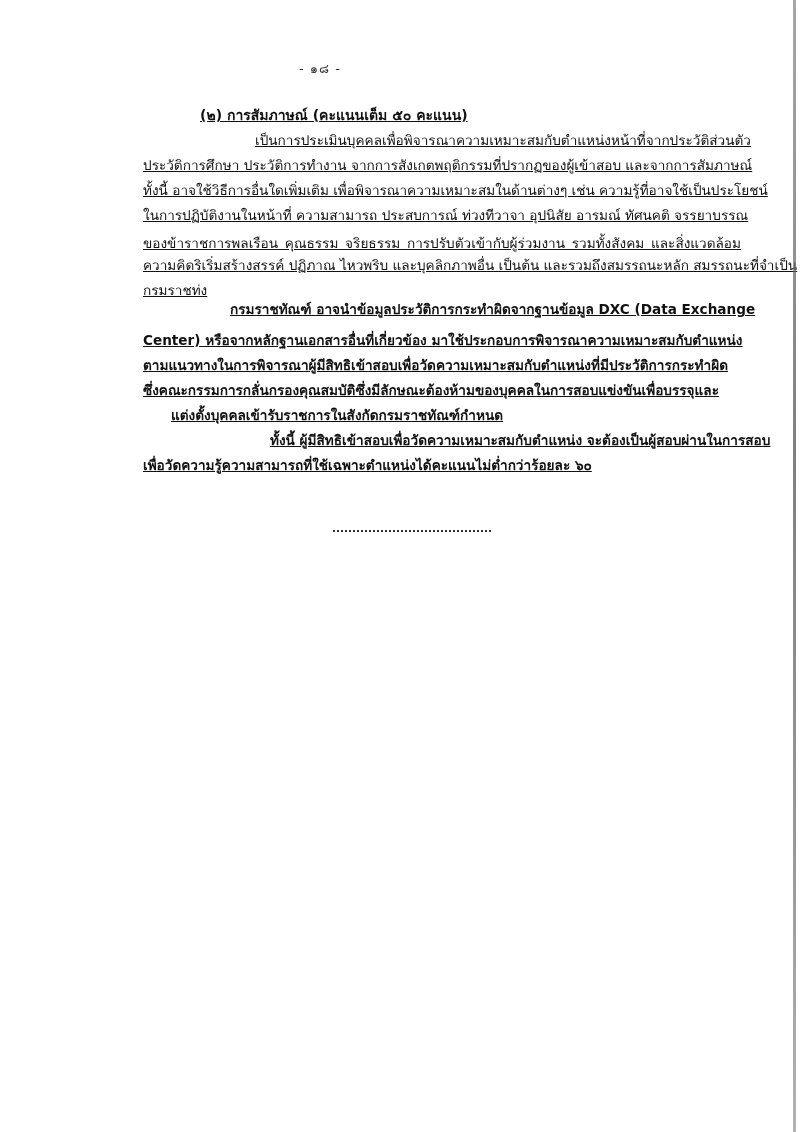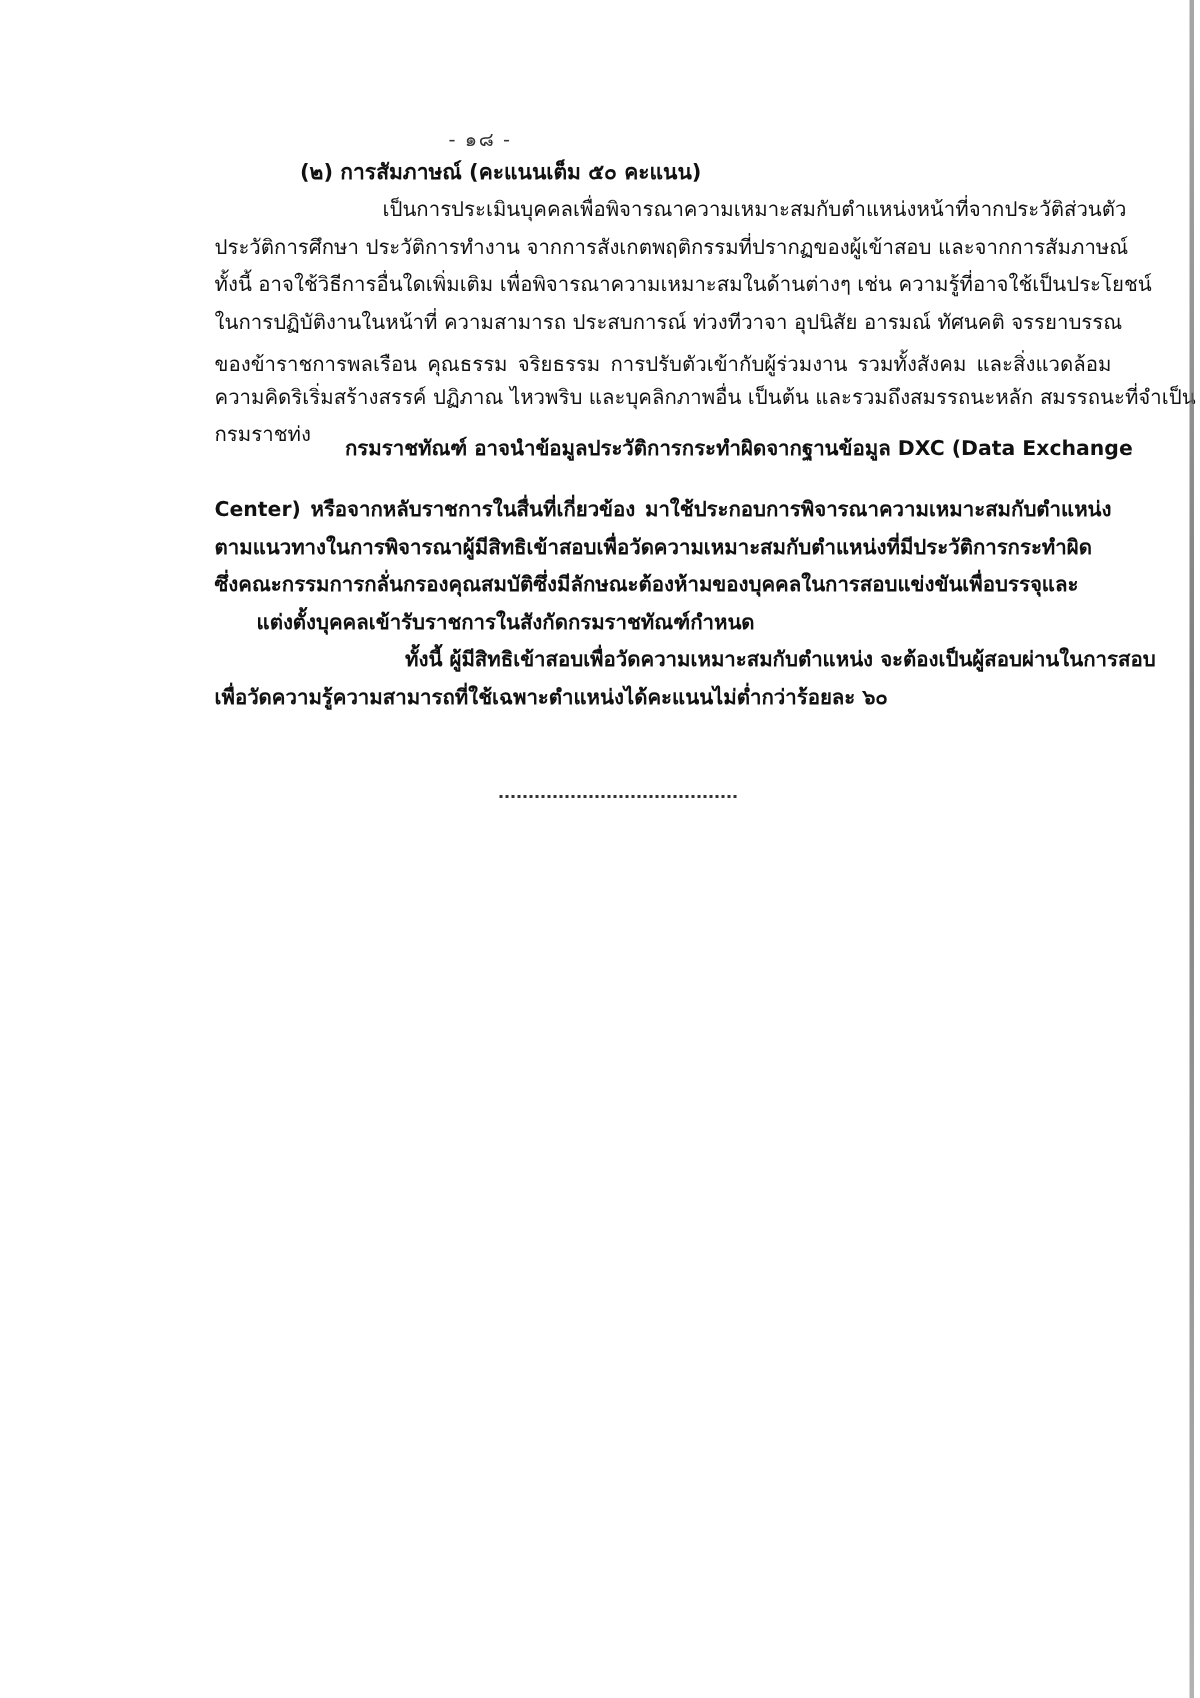--- a/index.html
+++ b/index.html
@@ -3,29 +3,29 @@
   <meta charset="utf-8">
   <style>
     html, body { margin: 0; padding: 0; }
     body {
       width: 800px; height: 1132px; background: #ffffff; position: relative;
       overflow: hidden; color: #111;
       font-family: "DejaVu Sans", "Liberation Sans", sans-serif;
     }
     .page-number {
       position: absolute; top: 58px; left: 0; width: 640px; text-align: center;
-      font-size: 13px; color: #333; letter-spacing: 1px; margin-top: 24px;
+      font-size: 13px; color: #333; letter-spacing: 1px;
     }
     .scan-edge {
       position: absolute; top: 0; right: 4px; width: 3px; height: 1132px;
       background: linear-gradient(to bottom, #8a8a8a, #555 40%, #777 75%, #999);
       opacity: 0.75;
     }
     .line {
-      position: absolute; white-space: nowrap; font-size: 13.6px; line-height: 18px;
+      position: absolute; white-space: nowrap; font-size: 13.6px; line-height: 18px; text-decoration: underline;
     }
     .justify { text-align: justify; text-align-last: justify; }
     .bold { font-weight: bold; }
     .heading { left: 200px; top: 106px; font-weight: bold; font-size: 14px; }
     .sep {
       position: absolute; left: 333px; top: 530px; width: 158px; height: 0;
       border-top: 2px dotted #333;
     }
   </style>
 </head>
@@ -37,22 +37,22 @@
   <div class="line heading">(๒) การสัมภาษณ์ (คะแนนเต็ม ๕๐ คะแนน)</div>
 
   <div class="line justify" style="left:255px; top:131px; width:486px;">เป็นการประเมินบุคคลเพื่อพิจารณาความเหมาะสมกับตำแหน่งหน้าที่จากประวัติส่วนตัว</div>
   <div class="line justify" style="left:143px; top:156px; width:598px;">ประวัติการศึกษา ประวัติการทำงาน จากการสังเกตพฤติกรรมที่ปรากฏของผู้เข้าสอบ และจากการสัมภาษณ์</div>
   <div class="line justify" style="left:143px; top:181px; width:598px;">ทั้งนี้ อาจใช้วิธีการอื่นใดเพิ่มเติม เพื่อพิจารณาความเหมาะสมในด้านต่างๆ เช่น ความรู้ที่อาจใช้เป็นประโยชน์</div>
   <div class="line justify" style="left:143px; top:206px; width:598px;">ในการปฏิบัติงานในหน้าที่ ความสามารถ ประสบการณ์ ท่วงทีวาจา อุปนิสัย อารมณ์ ทัศนคติ จรรยาบรรณ</div>
   <div class="line justify" style="left:143px; top:234px; width:598px;">ของข้าราชการพลเรือน คุณธรรม จริยธรรม การปรับตัวเข้ากับผู้ร่วมงาน รวมทั้งสังคม และสิ่งแวดล้อม</div>
   <div class="line justify" style="left:143px; top:256px; width:598px;">ความคิดริเริ่มสร้างสรรค์ ปฏิภาณ ไหวพริบ และบุคลิกภาพอื่น เป็นต้น และรวมถึงสมรรถนะหลัก สมรรถนะที่จำเป็น</div>
   <div class="line" style="left:143px; top:281px;">กรมราชท่ง</div>
 
-  <div class="line justify bold" style="left:230px; top:290px; width:511px;">กรมราชทัณฑ์ อาจนำข้อมูลประวัติการกระทำผิดจากฐานข้อมูล DXC (Data Exchange</div>
-  <div class="line justify bold" style="left:143px; top:331px; width:598px;">Center) หรือจากหลับราชการในสื่นที่เกี่ยวข้อง มาใช้ประกอบการพิจารณาความเหมาะสมกับตำแหน่ง</div>
+  <div class="line justify bold" style="left:230px; top:300px; width:511px;">กรมราชทัณฑ์ อาจนำข้อมูลประวัติการกระทำผิดจากฐานข้อมูล DXC (Data Exchange</div>
+  <div class="line justify bold" style="left:143px; top:331px; width:598px;">Center) หรือจากหลักฐานเอกสารอื่นที่เกี่ยวข้อง มาใช้ประกอบการพิจารณาความเหมาะสมกับตำแหน่ง</div>
   <div class="line justify bold" style="left:143px; top:356px; width:598px;">ตามแนวทางในการพิจารณาผู้มีสิทธิเข้าสอบเพื่อวัดความเหมาะสมกับตำแหน่งที่มีประวัติการกระทำผิด</div>
   <div class="line justify bold" style="left:143px; top:381px; width:598px;">ซึ่งคณะกรรมการกลั่นกรองคุณสมบัติซึ่งมีลักษณะต้องห้ามของบุคคลในการสอบแข่งขันเพื่อบรรจุและ</div>
   <div class="line bold" style="left:143px; top:406px;margin-left:28px;">แต่งตั้งบุคคลเข้ารับราชการในสังกัดกรมราชทัณฑ์กำหนด</div>
 
   <div class="line justify bold" style="left:270px; top:431px; width:486px;">ทั้งนี้ ผู้มีสิทธิเข้าสอบเพื่อวัดความเหมาะสมกับตำแหน่ง จะต้องเป็นผู้สอบผ่านในการสอบ</div>
   <div class="line bold" style="left:143px; top:456px;">เพื่อวัดความรู้ความสามารถที่ใช้เฉพาะตำแหน่งได้คะแนนไม่ต่ำกว่าร้อยละ ๖๐</div>
 
   <div class="sep"></div>
 
   <div class="scan-edge"></div>

